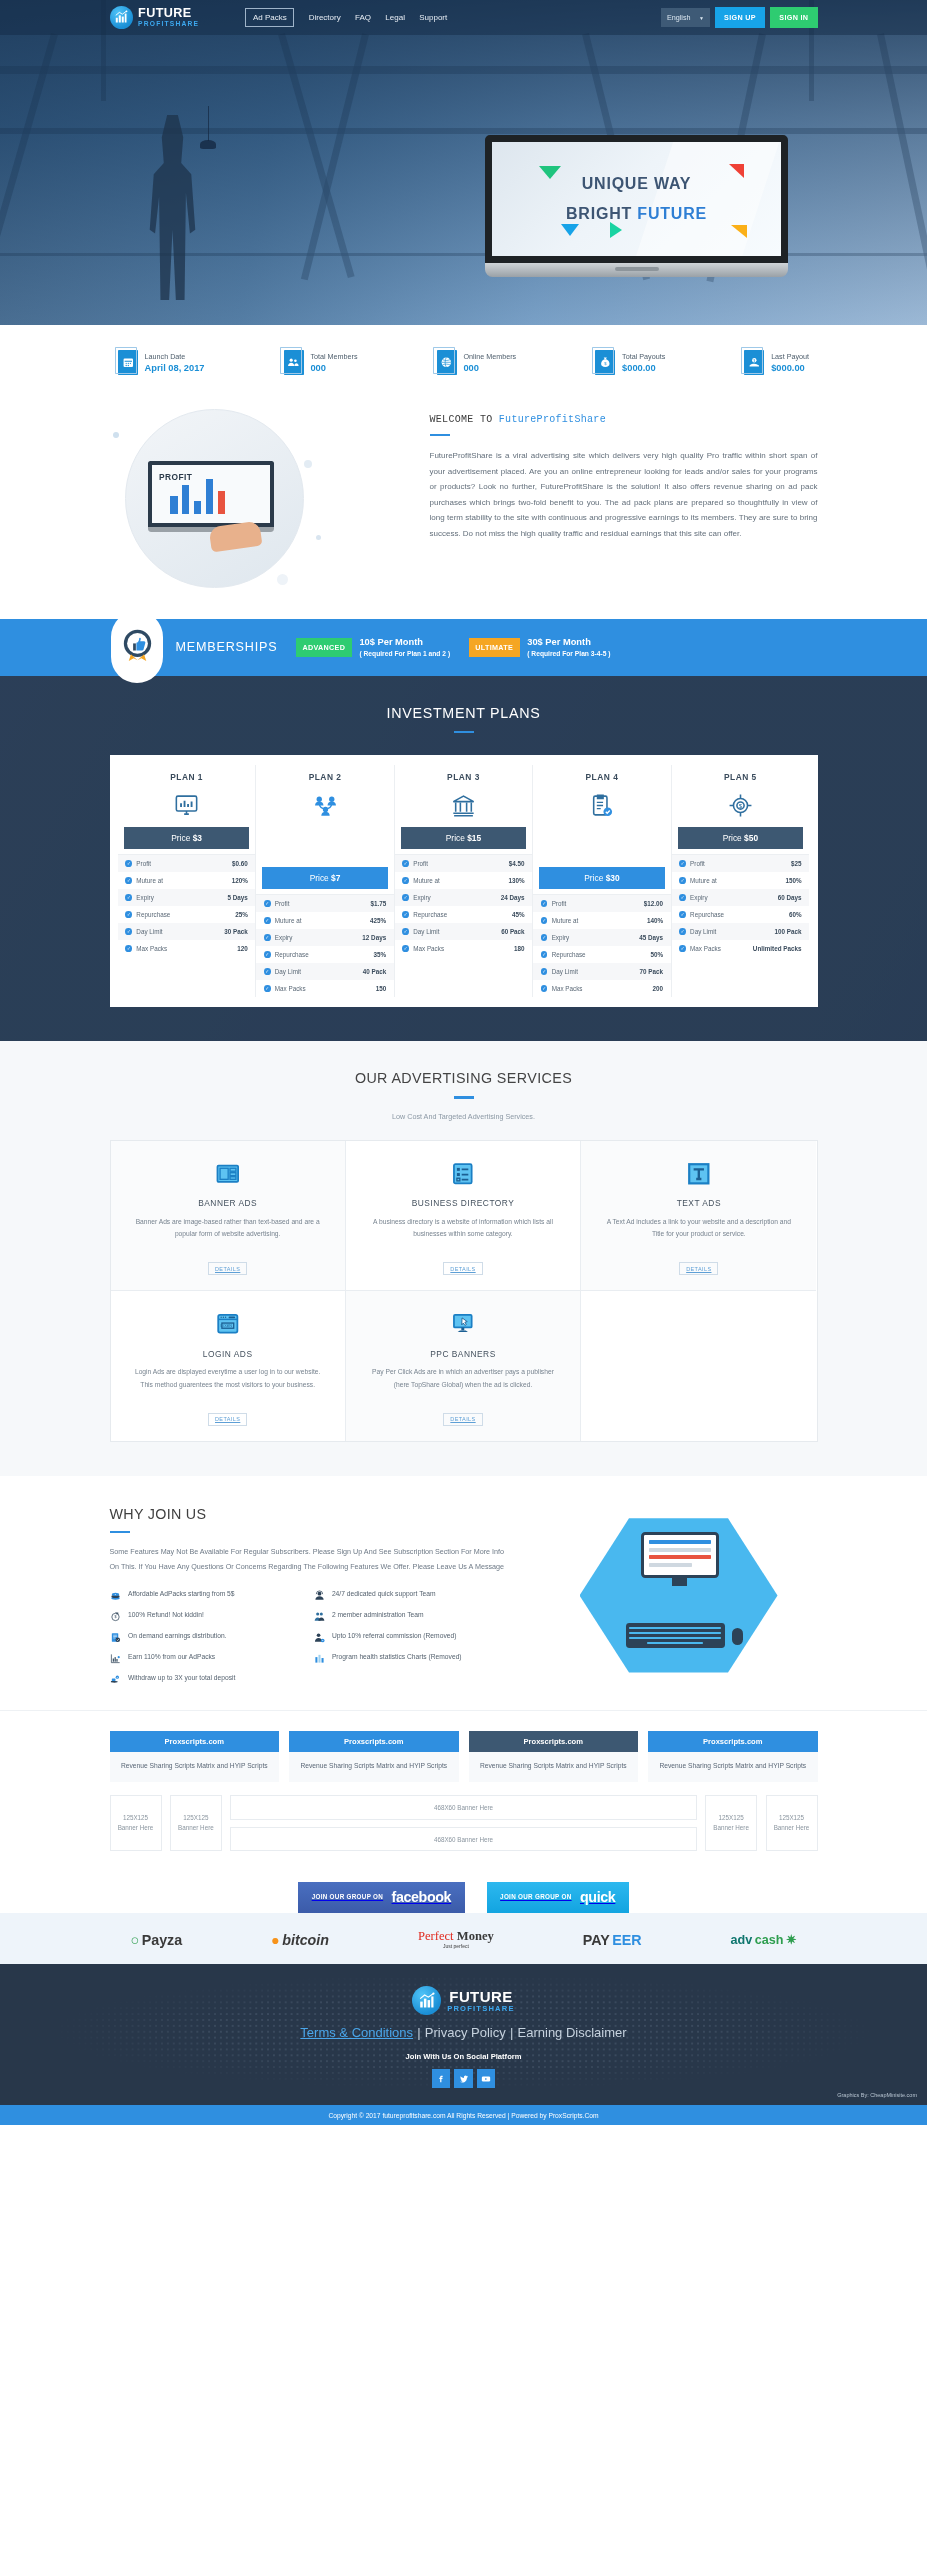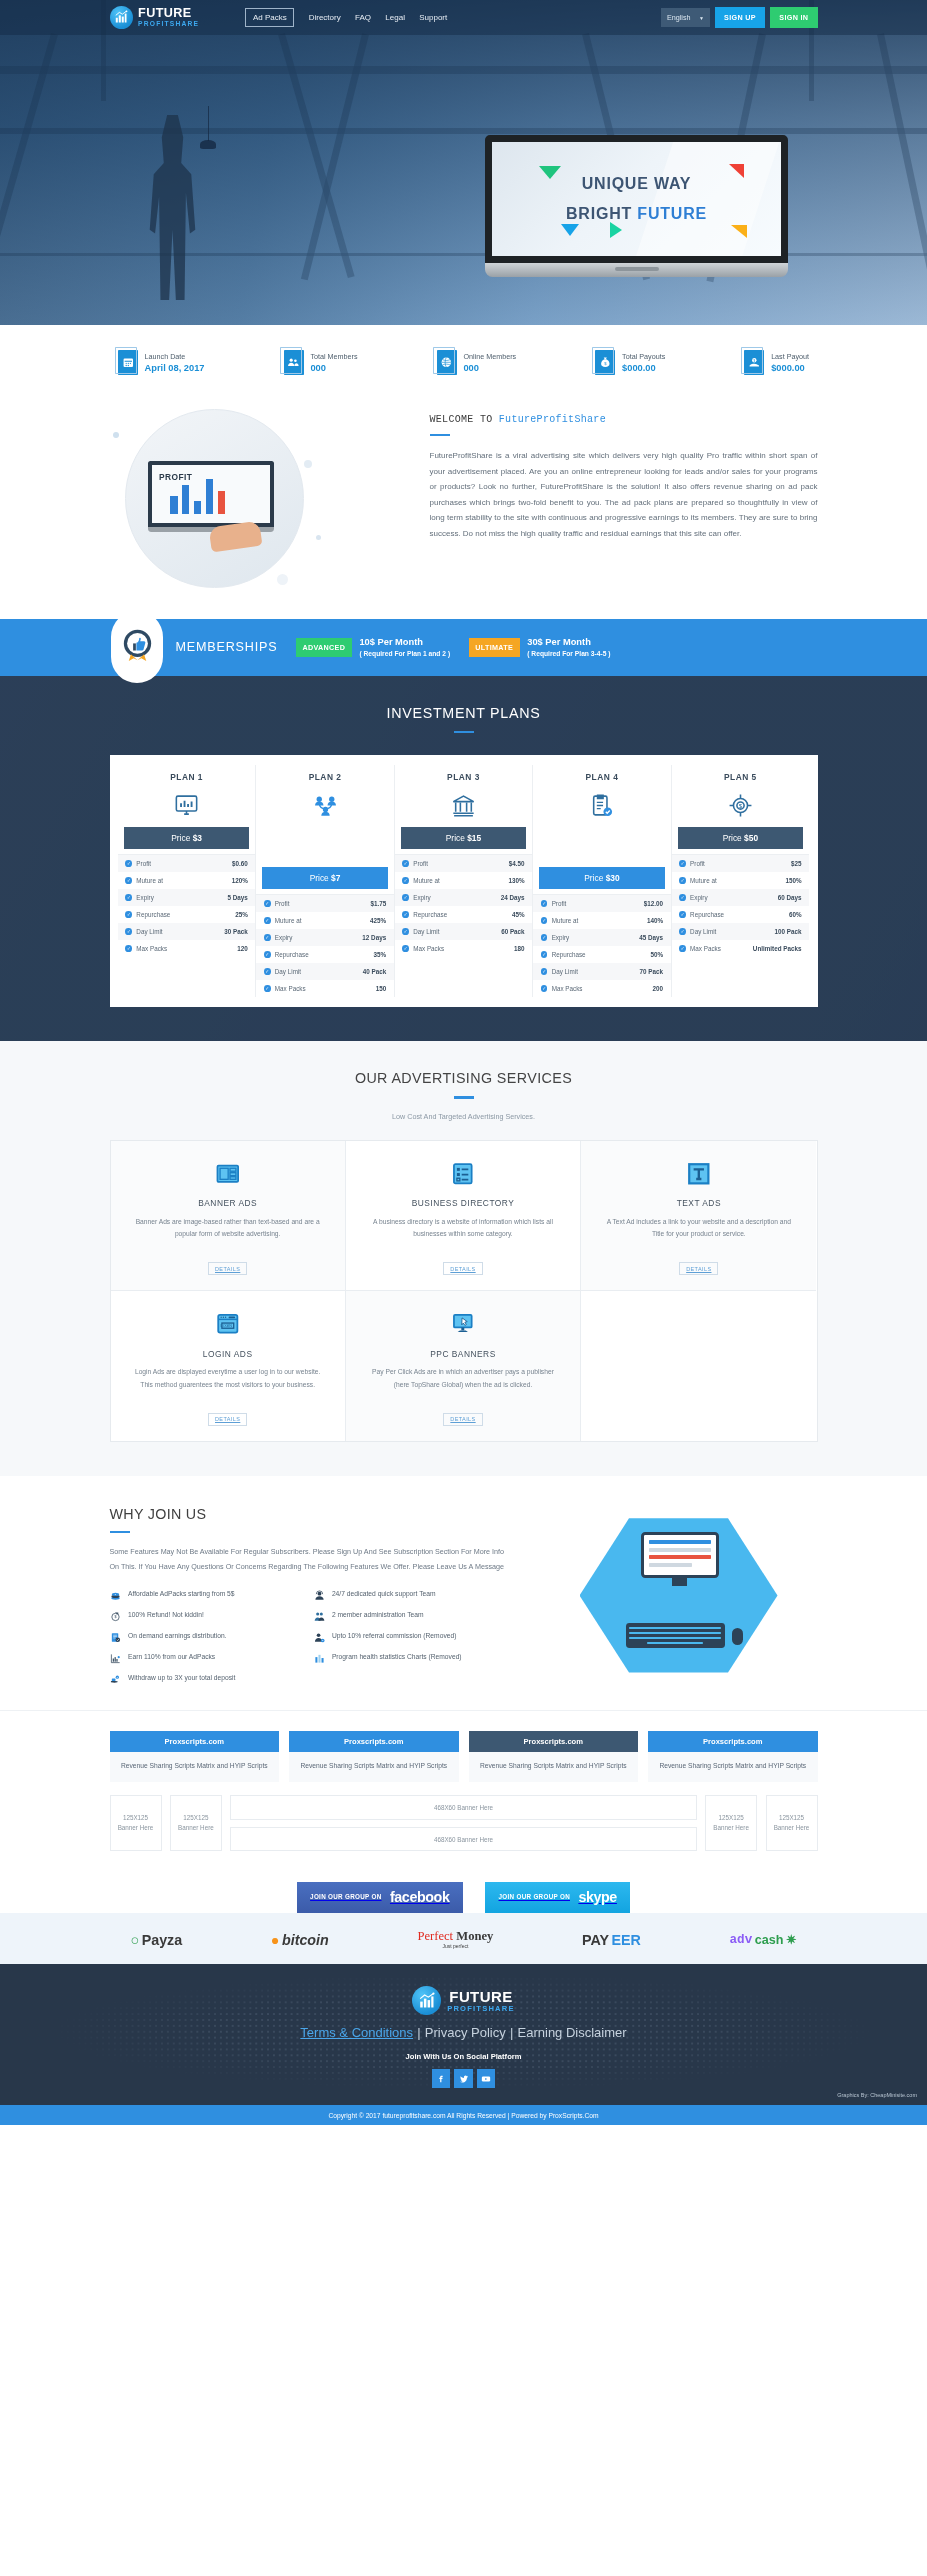--- a/index.html
+++ b/index.html
@@ -234,21 +234,21 @@
   .pay { font-size:14.3px; font-weight:bold; display:flex; align-items:center; gap:2.5px;}
   .pay .payza-o{color:#2e9e4f;}
   .pay .payza-t{color:#3a3a3a;}
   .pay .btc-o{color:#f7931a;}
   .pay .btc-t{color:#3a3a3a;font-style:italic;}
   .pm { text-align:center; line-height:1; }
   .pm .pm1{font-family:"Liberation Serif",serif;font-size:12.6px;color:#e02b20;}
   .pm .pm1 b{color:#3a3a3a;}
   .pm .pm2{font-size:5px;color:#3a3a3a;margin-top:1.7px;}
   .pay .pe1{color:#3a3a3a;} .pay .pe2{color:#2f8fe0;}
-  .pay .ac1{color:#8b5cf6;font-family:Liberation Mono, monospace;} .pay .ac2{color:#2e9e4f;}
+  .pay .ac1{color:#0f766e;} .pay .ac2{color:#2e9e4f;}
 
   
   .footer { background:#28374a; position:relative; padding:22px 0 17px; overflow:hidden;}
   .footmap { position:absolute; inset:0; opacity:.22;
     background-image: radial-gradient(circle, #7d8fa4 0.7px, transparent 0.8px);
     background-size: 5.9px 5.9px;
     -webkit-mask-image: radial-gradient(ellipse 62% 58% at 50% 48%, #000 42%, transparent 72%);
             mask-image: radial-gradient(ellipse 62% 58% at 50% 48%, #000 42%, transparent 72%);
   }
   .foot-inner { position:relative; z-index:2; text-align:center; }
@@ -1000,21 +1000,21 @@
 </div>
 
 <div class="cta-sec">
   <div class="cta-row">
     <a class="cta fb" href="#">
       <span class="cta-small">JOIN OUR GROUP ON</span>
       <span class="cta-big">facebook</span>
     </a>
     <a class="cta sk" href="#">
       <span class="cta-small">JOIN OUR GROUP ON</span>
-      <span class="cta-big">skype</span>
+      <span class="cta-big">quick</span>
     </a>
   </div>
 </div>
 
 <div class="pay-sec">
   <div class="wrap">
     <div class="pay-row">
       <div class="pay">
         <span class="payza-o">○</span>
         <span class="payza-t">Payza</span>

